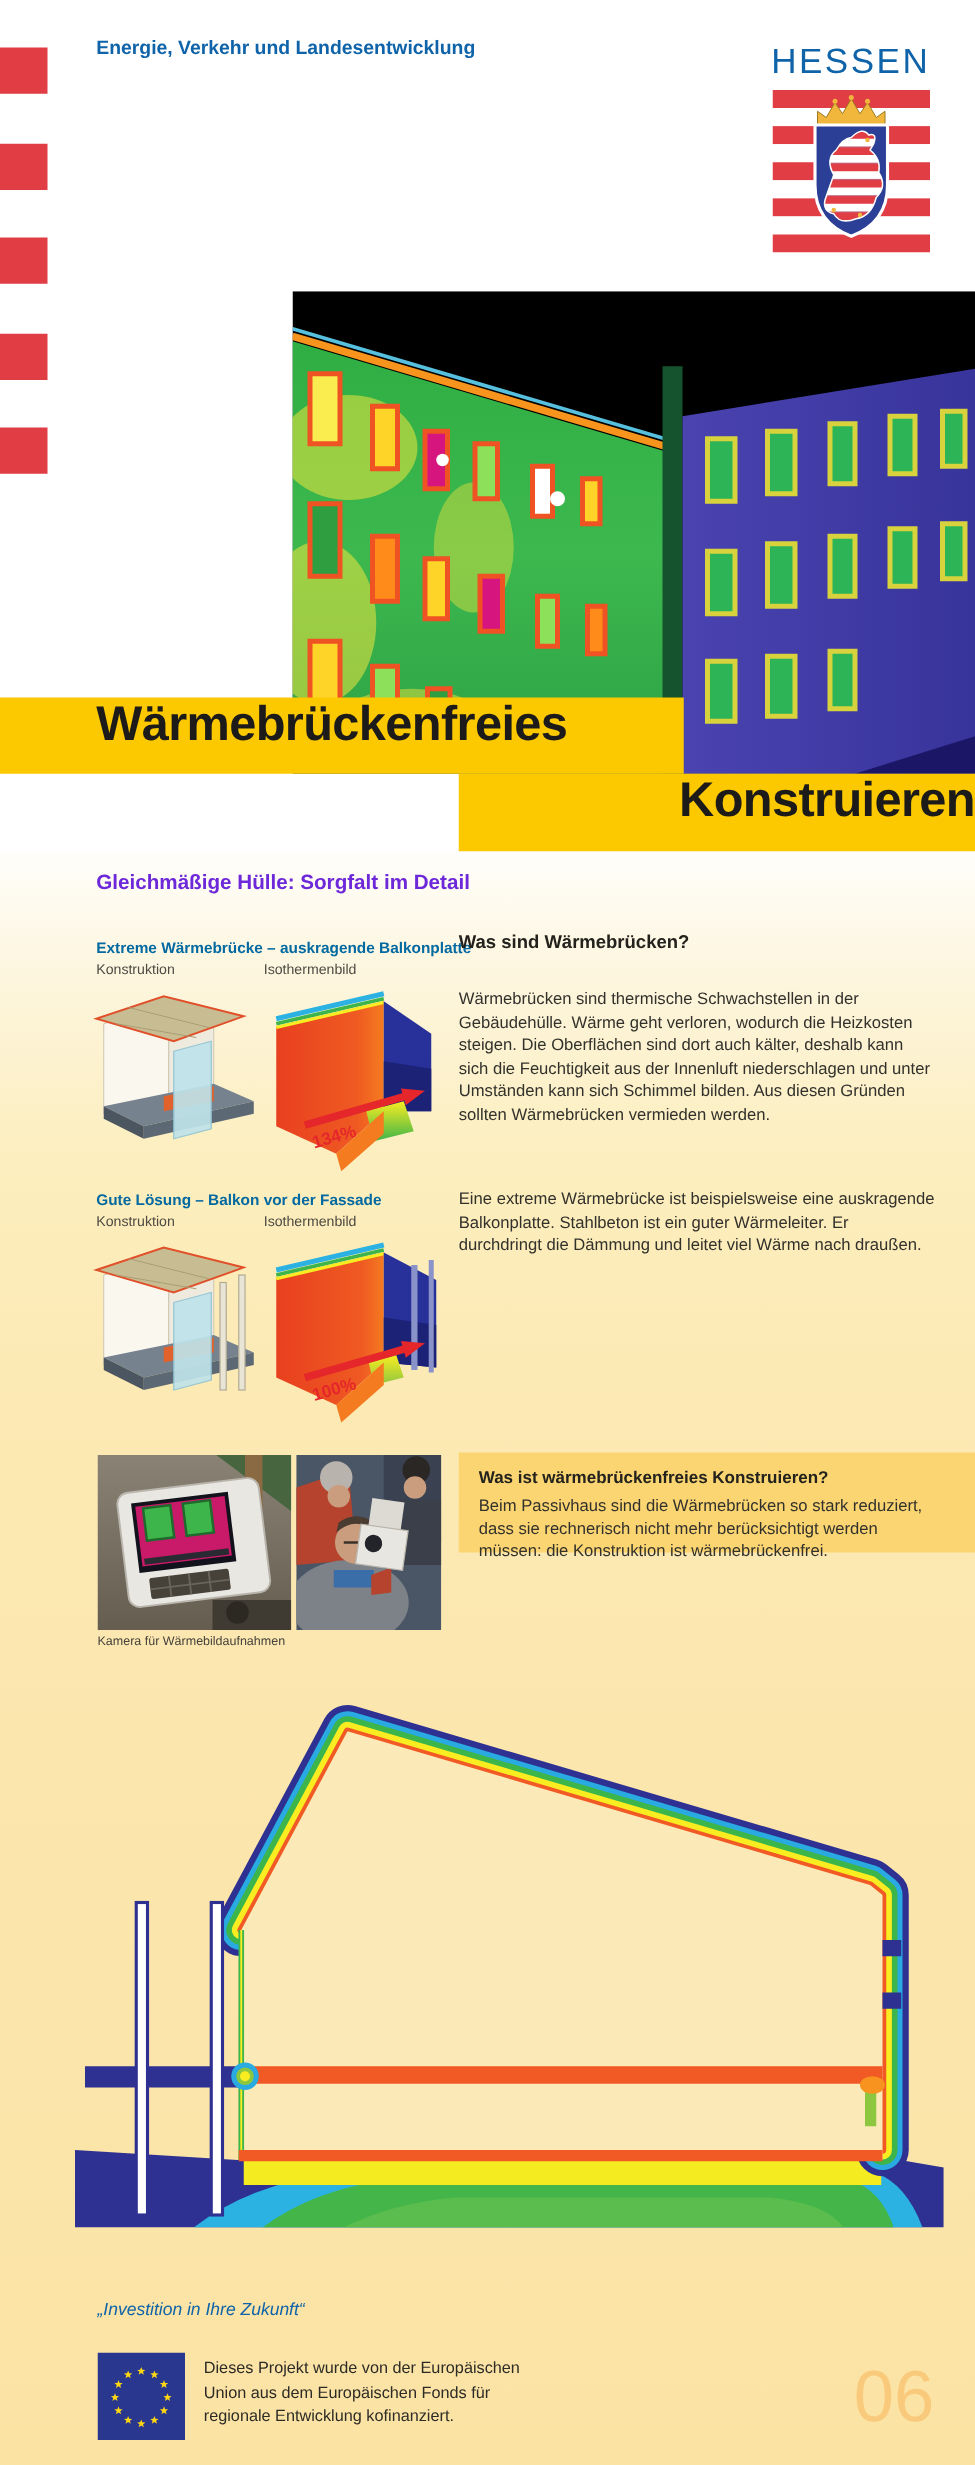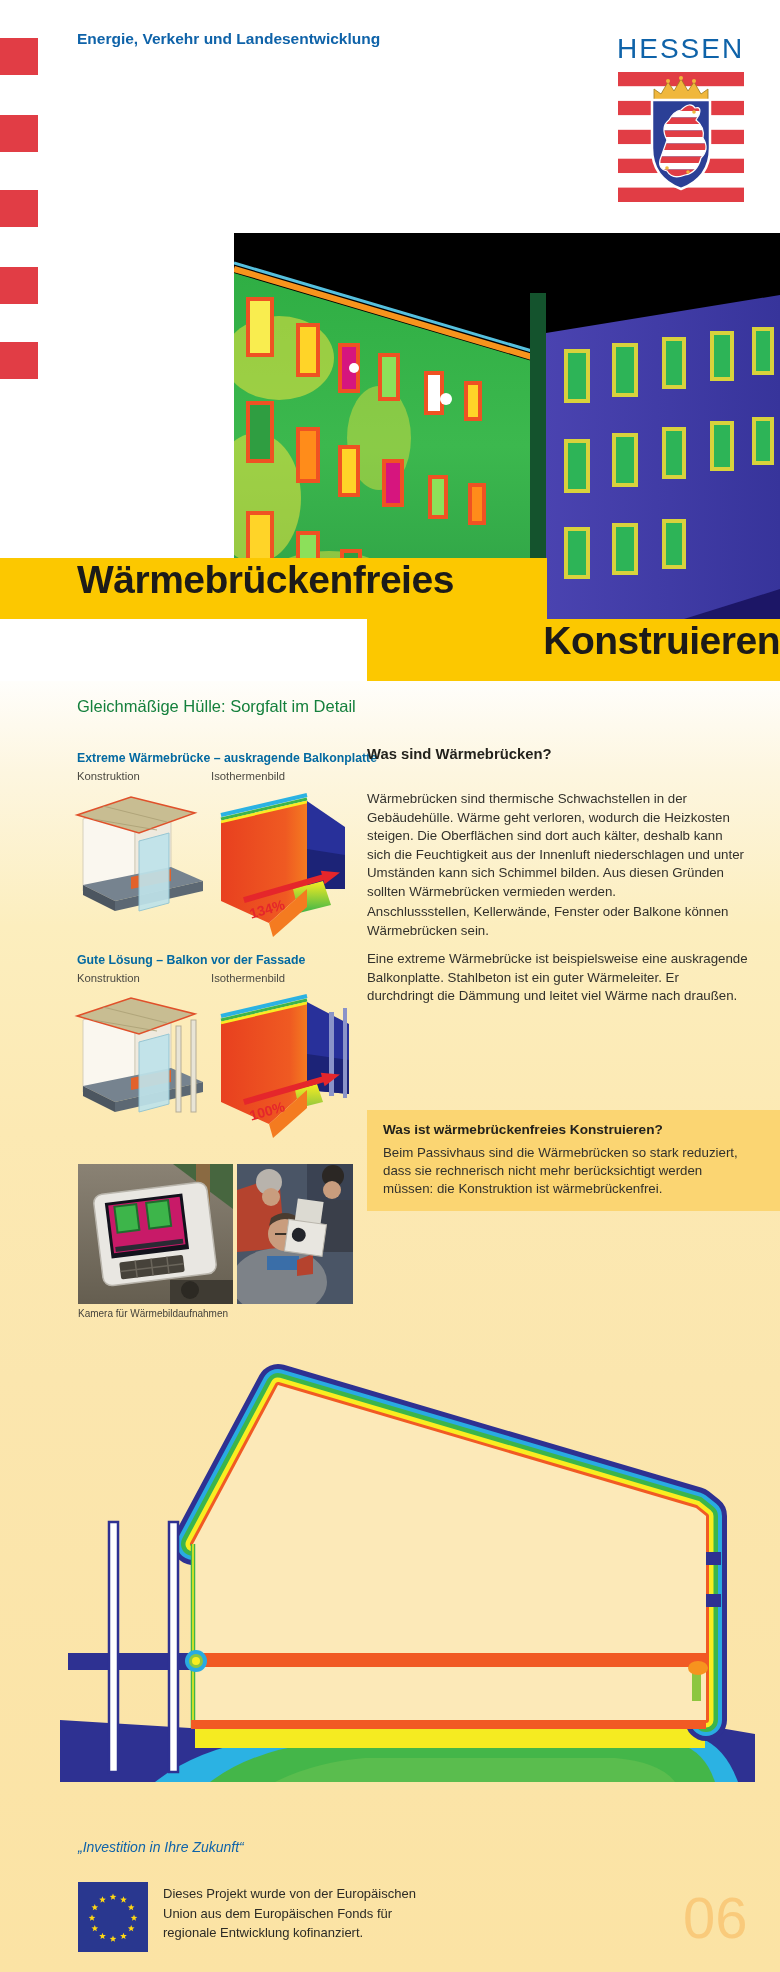--- a/index.html
+++ b/index.html
@@ -11,27 +11,27 @@
   .hessen-word{left:617px;top:33px;width:128px;font-size:28px;letter-spacing:2px;color:#0f63a9;font-weight:400;}
   .redsq{left:0;width:38px;height:37px;background:#e13d45;}
   
   .band{background:#fcc800;z-index:5;display:flex;align-items:flex-start;}
   .band1{left:0;top:558px;width:547px;height:61px;padding-left:77px;box-sizing:border-box;}
   .band2{left:367px;top:619px;width:413px;height:62px;justify-content:flex-end;box-sizing:border-box;}
   .band-text{font-size:39px;font-weight:bold;color:#1c1b19;letter-spacing:-0.5px;white-space:nowrap;}
   
   .content-bg{left:0;top:681px;width:780px;height:1291px;
      background:linear-gradient(180deg,#fffefb 0%,#fdf6e0 7%,#fceebe 19%,#fce9b3 35%,#fbe6ae 54%,#fbe3a4 100%);}
-  .section-title{left:77px;top:697px;font-size:16.5px;font-weight:normal;color:#15803d;z-index:2;}
+  .section-title{left:77px;top:697px;font-size:16.5px;font-weight:bold;color:#6d28d9;z-index:2;}
   .diag-title{font-size:12.3px;font-weight:bold;color:#0369a1;z-index:2;}
   .diag-label{font-size:11.3px;color:#4c4a43;z-index:2;}
   .col-heading{left:367px;font-size:14.8px;font-weight:bold;color:#23221d;z-index:2;}
   .para{left:367px;width:382px;font-size:13.3px;line-height:18.6px;color:#32312c;z-index:2;}
   .caption{left:78px;top:1308px;font-size:10px;color:#45433c;z-index:2;}
-  .infobox{left:367px;top:1110px;width:413px;height:101px;background:#fbd572;box-sizing:border-box;
+  .infobox{left:367px;top:1162px;width:413px;height:80px;background:#fbd572;box-sizing:border-box;
            padding:12px 40px 0 16px;z-index:2;}
   .infobox-h{font-size:13.6px;font-weight:bold;color:#23221d;margin:0 0 7px 0;}
   .infobox-b{font-size:13.3px;line-height:18px;color:#32312c;margin:0;}
   .pct{z-index:3;transform:rotate(-16deg);display:flex;flex-direction:column;align-items:flex-start;}
   .pct-label{color:#e5262b;font-weight:bold;font-size:14px;margin:-1px 0 0 4px;}
   .slogan{left:78px;top:1839px;font-size:14px;font-style:italic;color:#0f63a9;z-index:2;}
   .eu-text{left:163px;top:1884px;width:272px;font-size:13px;line-height:19.5px;color:#2c2b26;z-index:2;}
   .pagenum{left:683px;top:1889px;font-size:58px;line-height:1;color:#f9ca7b;z-index:2;}
   svg{display:block;}
 </style>
@@ -274,21 +274,20 @@
   <div class="abs pct" style="left:242px;top:1080px">
     <svg width="104" height="16">
       <line x1="2" y1="8" x2="86" y2="8" stroke="#e5262b" stroke-width="6"></line>
       <polygon points="84,1 102,8 84,15" fill="#e5262b"></polygon>
     </svg>
     <span class="pct-label">100%</span>
   </div>
 
   <div class="abs col-heading" style="top:746px">Was sind Wärmebrücken?</div>
   <div class="abs para" style="top:790px">Wärmebrücken sind thermische Schwachstellen in der Gebäudehülle. Wärme geht verloren, wodurch die Heizkosten steigen. Die Oberflächen sind dort auch kälter, deshalb kann sich die Feuchtigkeit aus der Innenluft niederschlagen und unter Umständen kann sich Schimmel bilden. Aus diesen Gründen sollten Wärmebrücken vermieden werden.</div>
-  <div class="abs para" style="top:903px">Anschlussstellen, Kellerwände, Fenster oder Balkone können Wärmebrücken sein.</div>
   <div class="abs para" style="top:950px">Eine extreme Wärmebrücke ist beispielsweise eine auskragende Balkonplatte. Stahlbeton ist ein guter Wärmeleiter. Er durchdringt die Dämmung und leitet viel Wärme nach draußen.</div>
 
   <svg class="abs" style="left:78px;top:1164px" width="155" height="140" viewBox="0 0 155 140">
     <defs>
       <linearGradient id="ph1bg" x1="0" y1="0" x2="0" y2="1">
         <stop offset="0" stop-color="#8a8274"></stop>
           <stop offset="1" stop-color="#655e50"></stop>
       </linearGradient>
     </defs>
     <rect width="155" height="140" fill="url(#ph1bg)"></rect>

